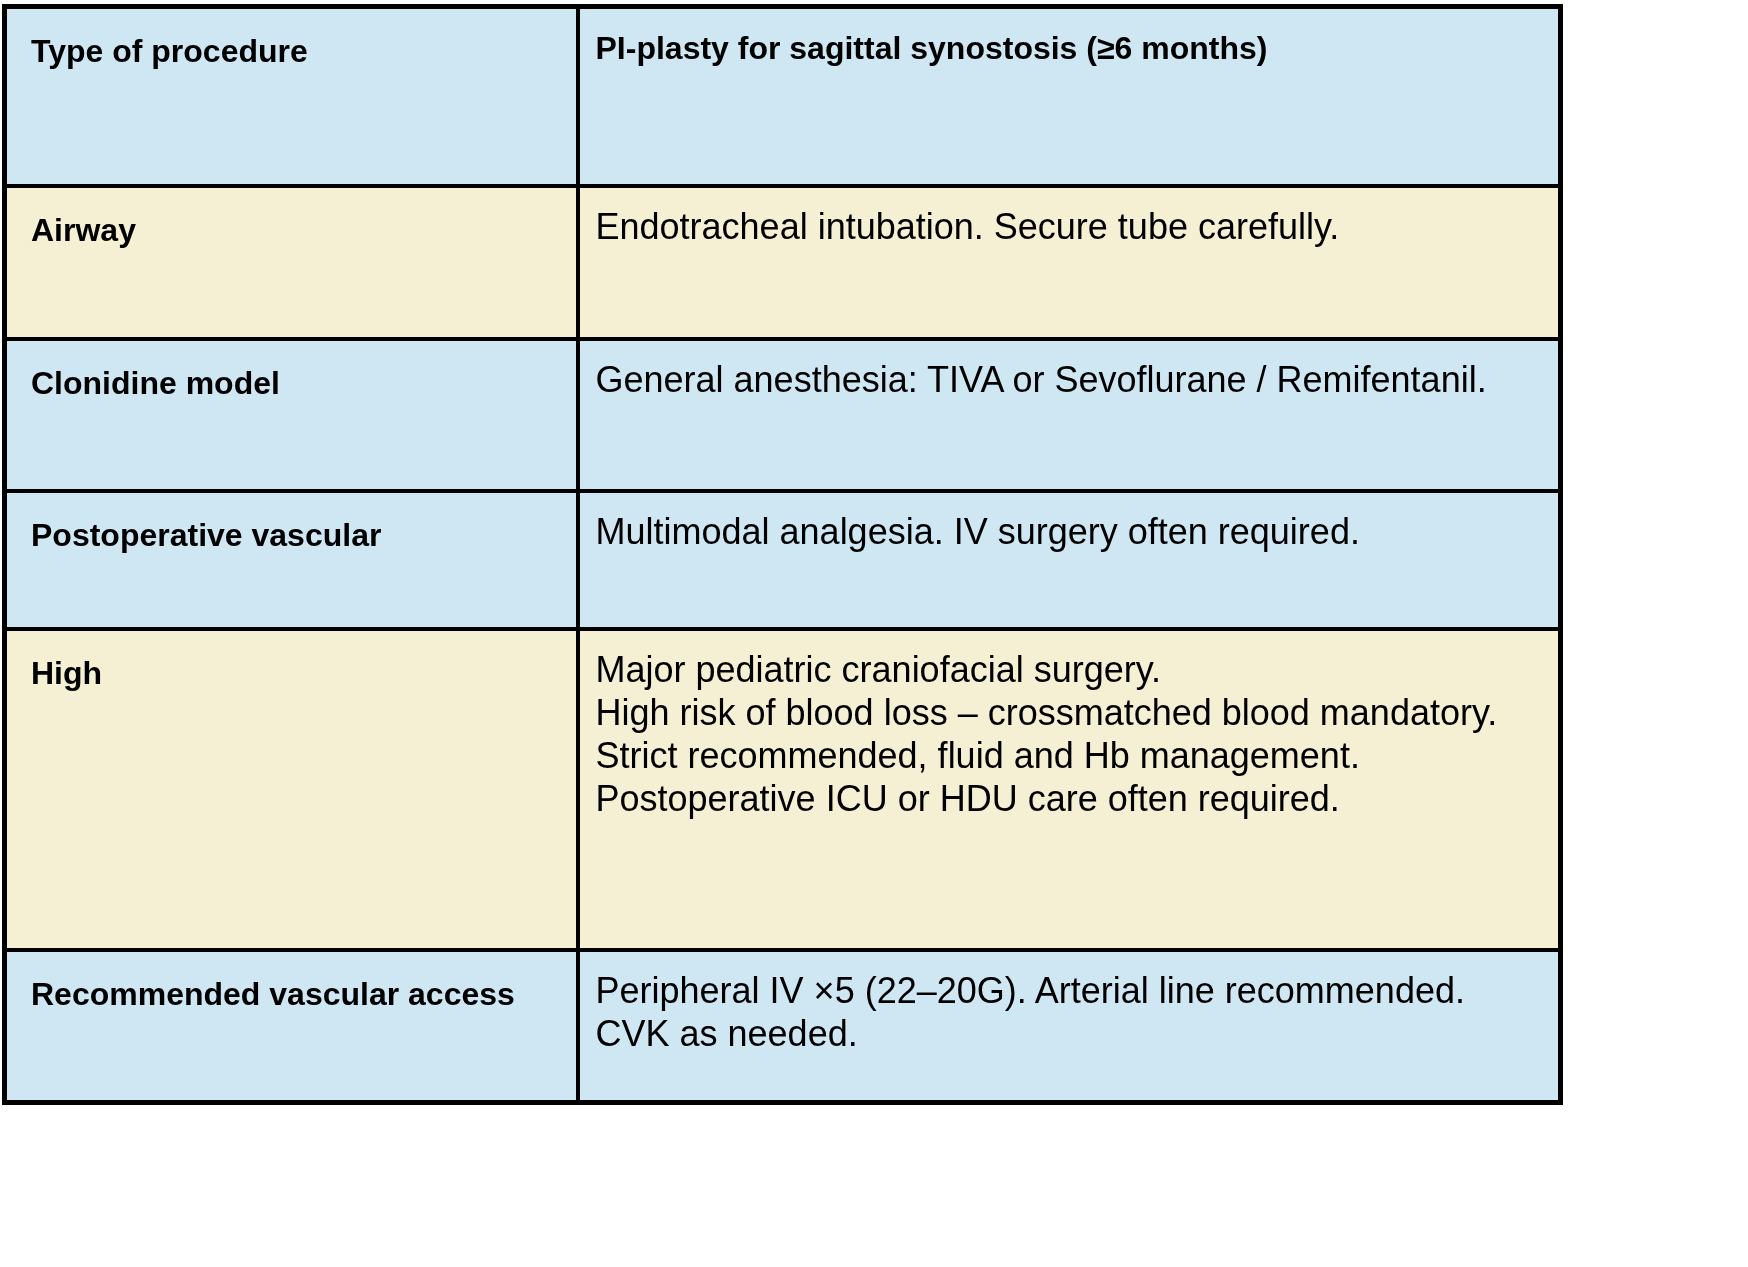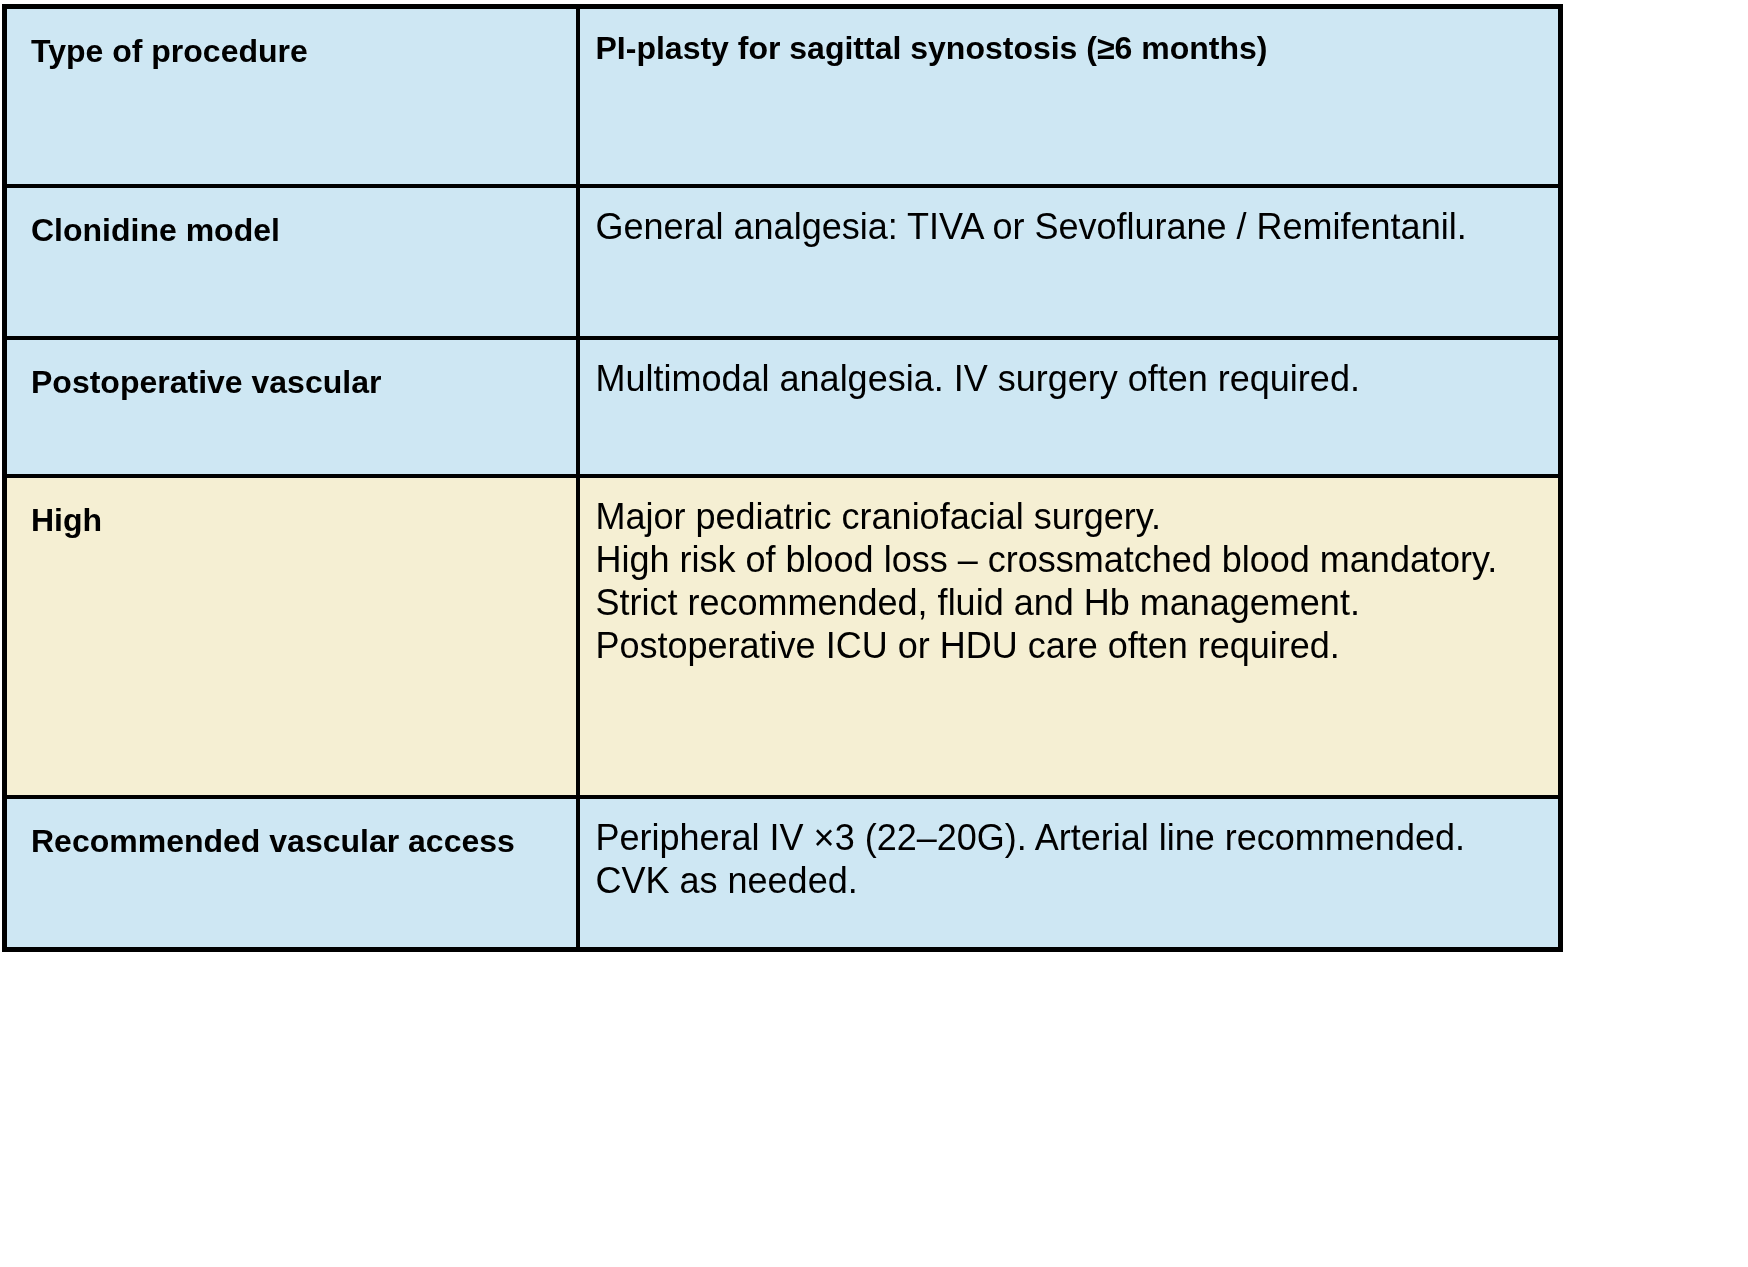--- a/index.html
+++ b/index.html
@@ -57,35 +57,39 @@
 <table class="proc-table">
   <colgroup>
     <col style="width:573px">
     <col>
   </colgroup>
   <tbody>
     <tr class="row-blue h-header">
       <td class="label">Type of procedure</td>
       <td class="value title">PI-plasty for sagittal synostosis (≥6 months)</td>
     </tr>
+    <tr class="row-cream h-airway">
+      <td class="label">Airway</td>
+      <td class="value">Endotracheal intubation. Secure tube carefully.</td>
+    </tr>
     <tr class="row-blue h-anesthesia">
       <td class="label">Clonidine model</td>
-      <td class="value">General analgesia: TIVA or Sevoflurane / Remifentanil.</td>
+      <td class="value">General anesthesia: TIVA or Sevoflurane / Remifentanil.</td>
     </tr>
     <tr class="row-blue h-postop">
       <td class="label">Postoperative vascular</td>
       <td class="value">Multimodal analgesia. IV surgery often required.</td>
     </tr>
     <tr class="row-cream h-notes">
       <td class="label">High</td>
       <td class="value">
         <div>Major pediatric craniofacial surgery.</div>
         <div>High risk of blood loss – crossmatched blood mandatory.</div>
         <div>Strict recommended, fluid and Hb management.</div>
         <div>Postoperative ICU or HDU care often required.</div>
       </td>
     </tr>
     <tr class="row-blue h-vascular">
       <td class="label">Recommended vascular access</td>
-      <td class="value">Peripheral IV ×3 (22–20G). Arterial line recommended. CVK as needed.</td>
+      <td class="value">Peripheral IV ×5 (22–20G). Arterial line recommended. CVK as needed.</td>
     </tr>
   </tbody>
 </table>
 
 </body></html>

